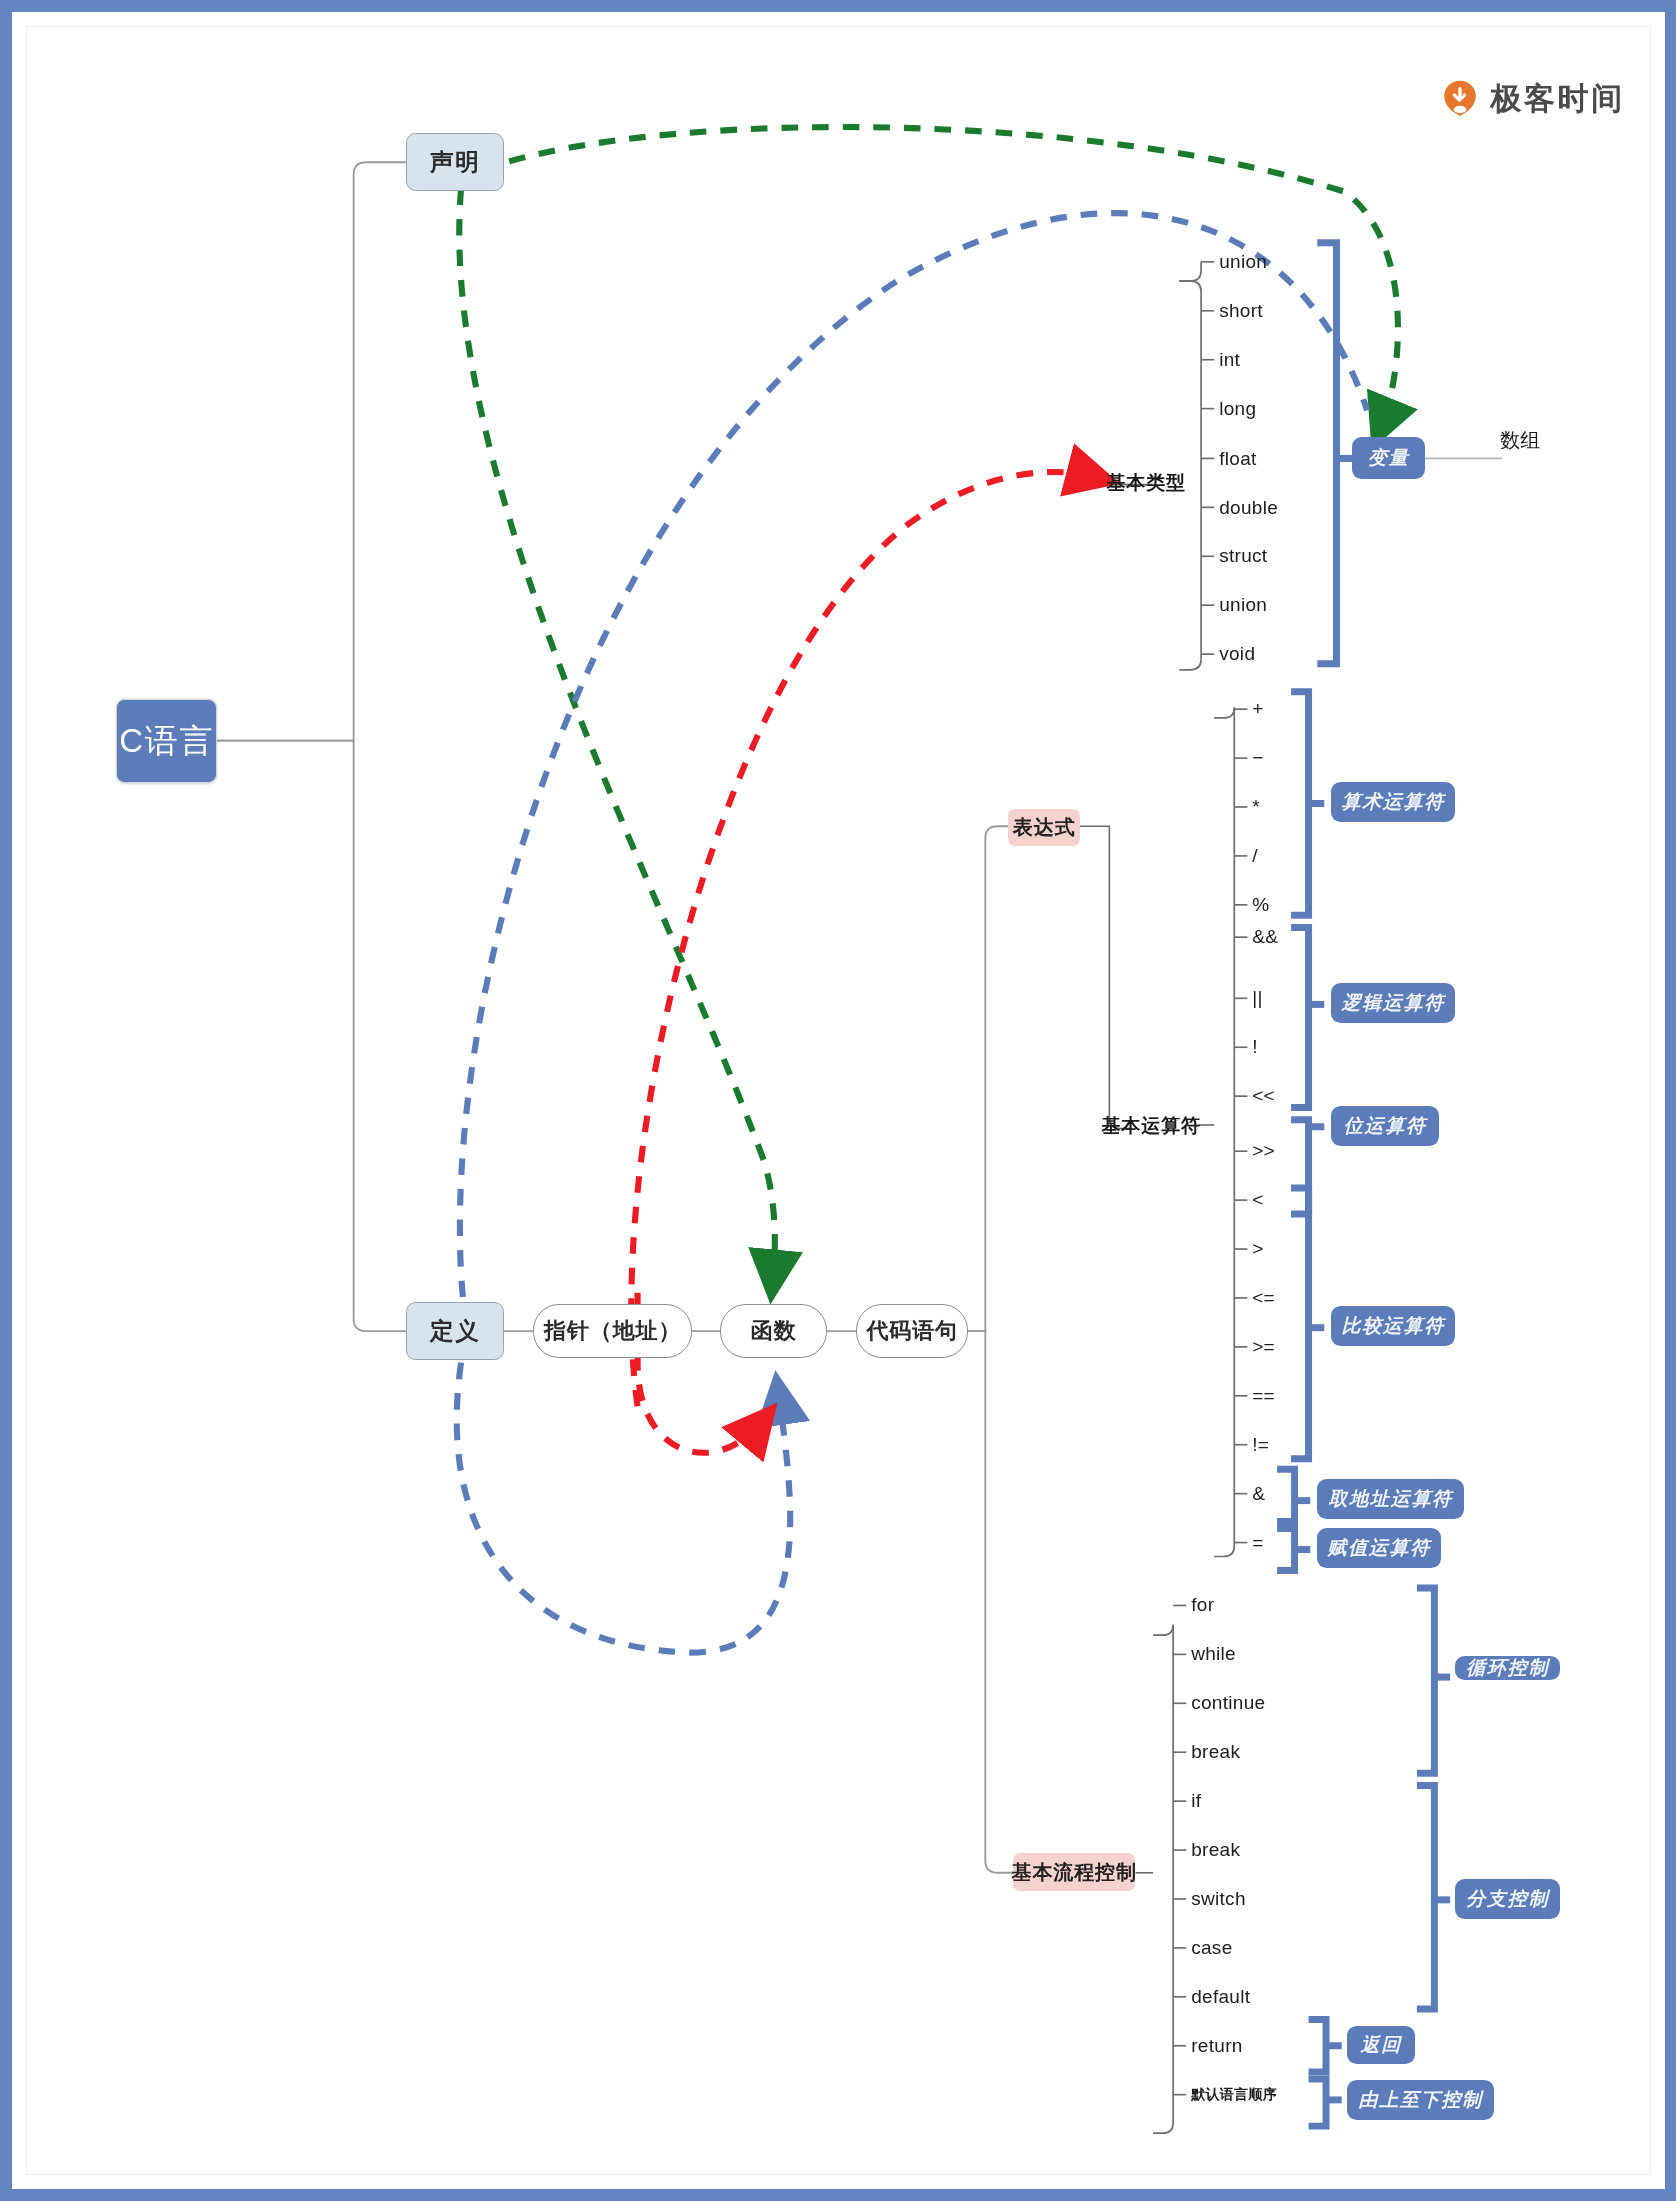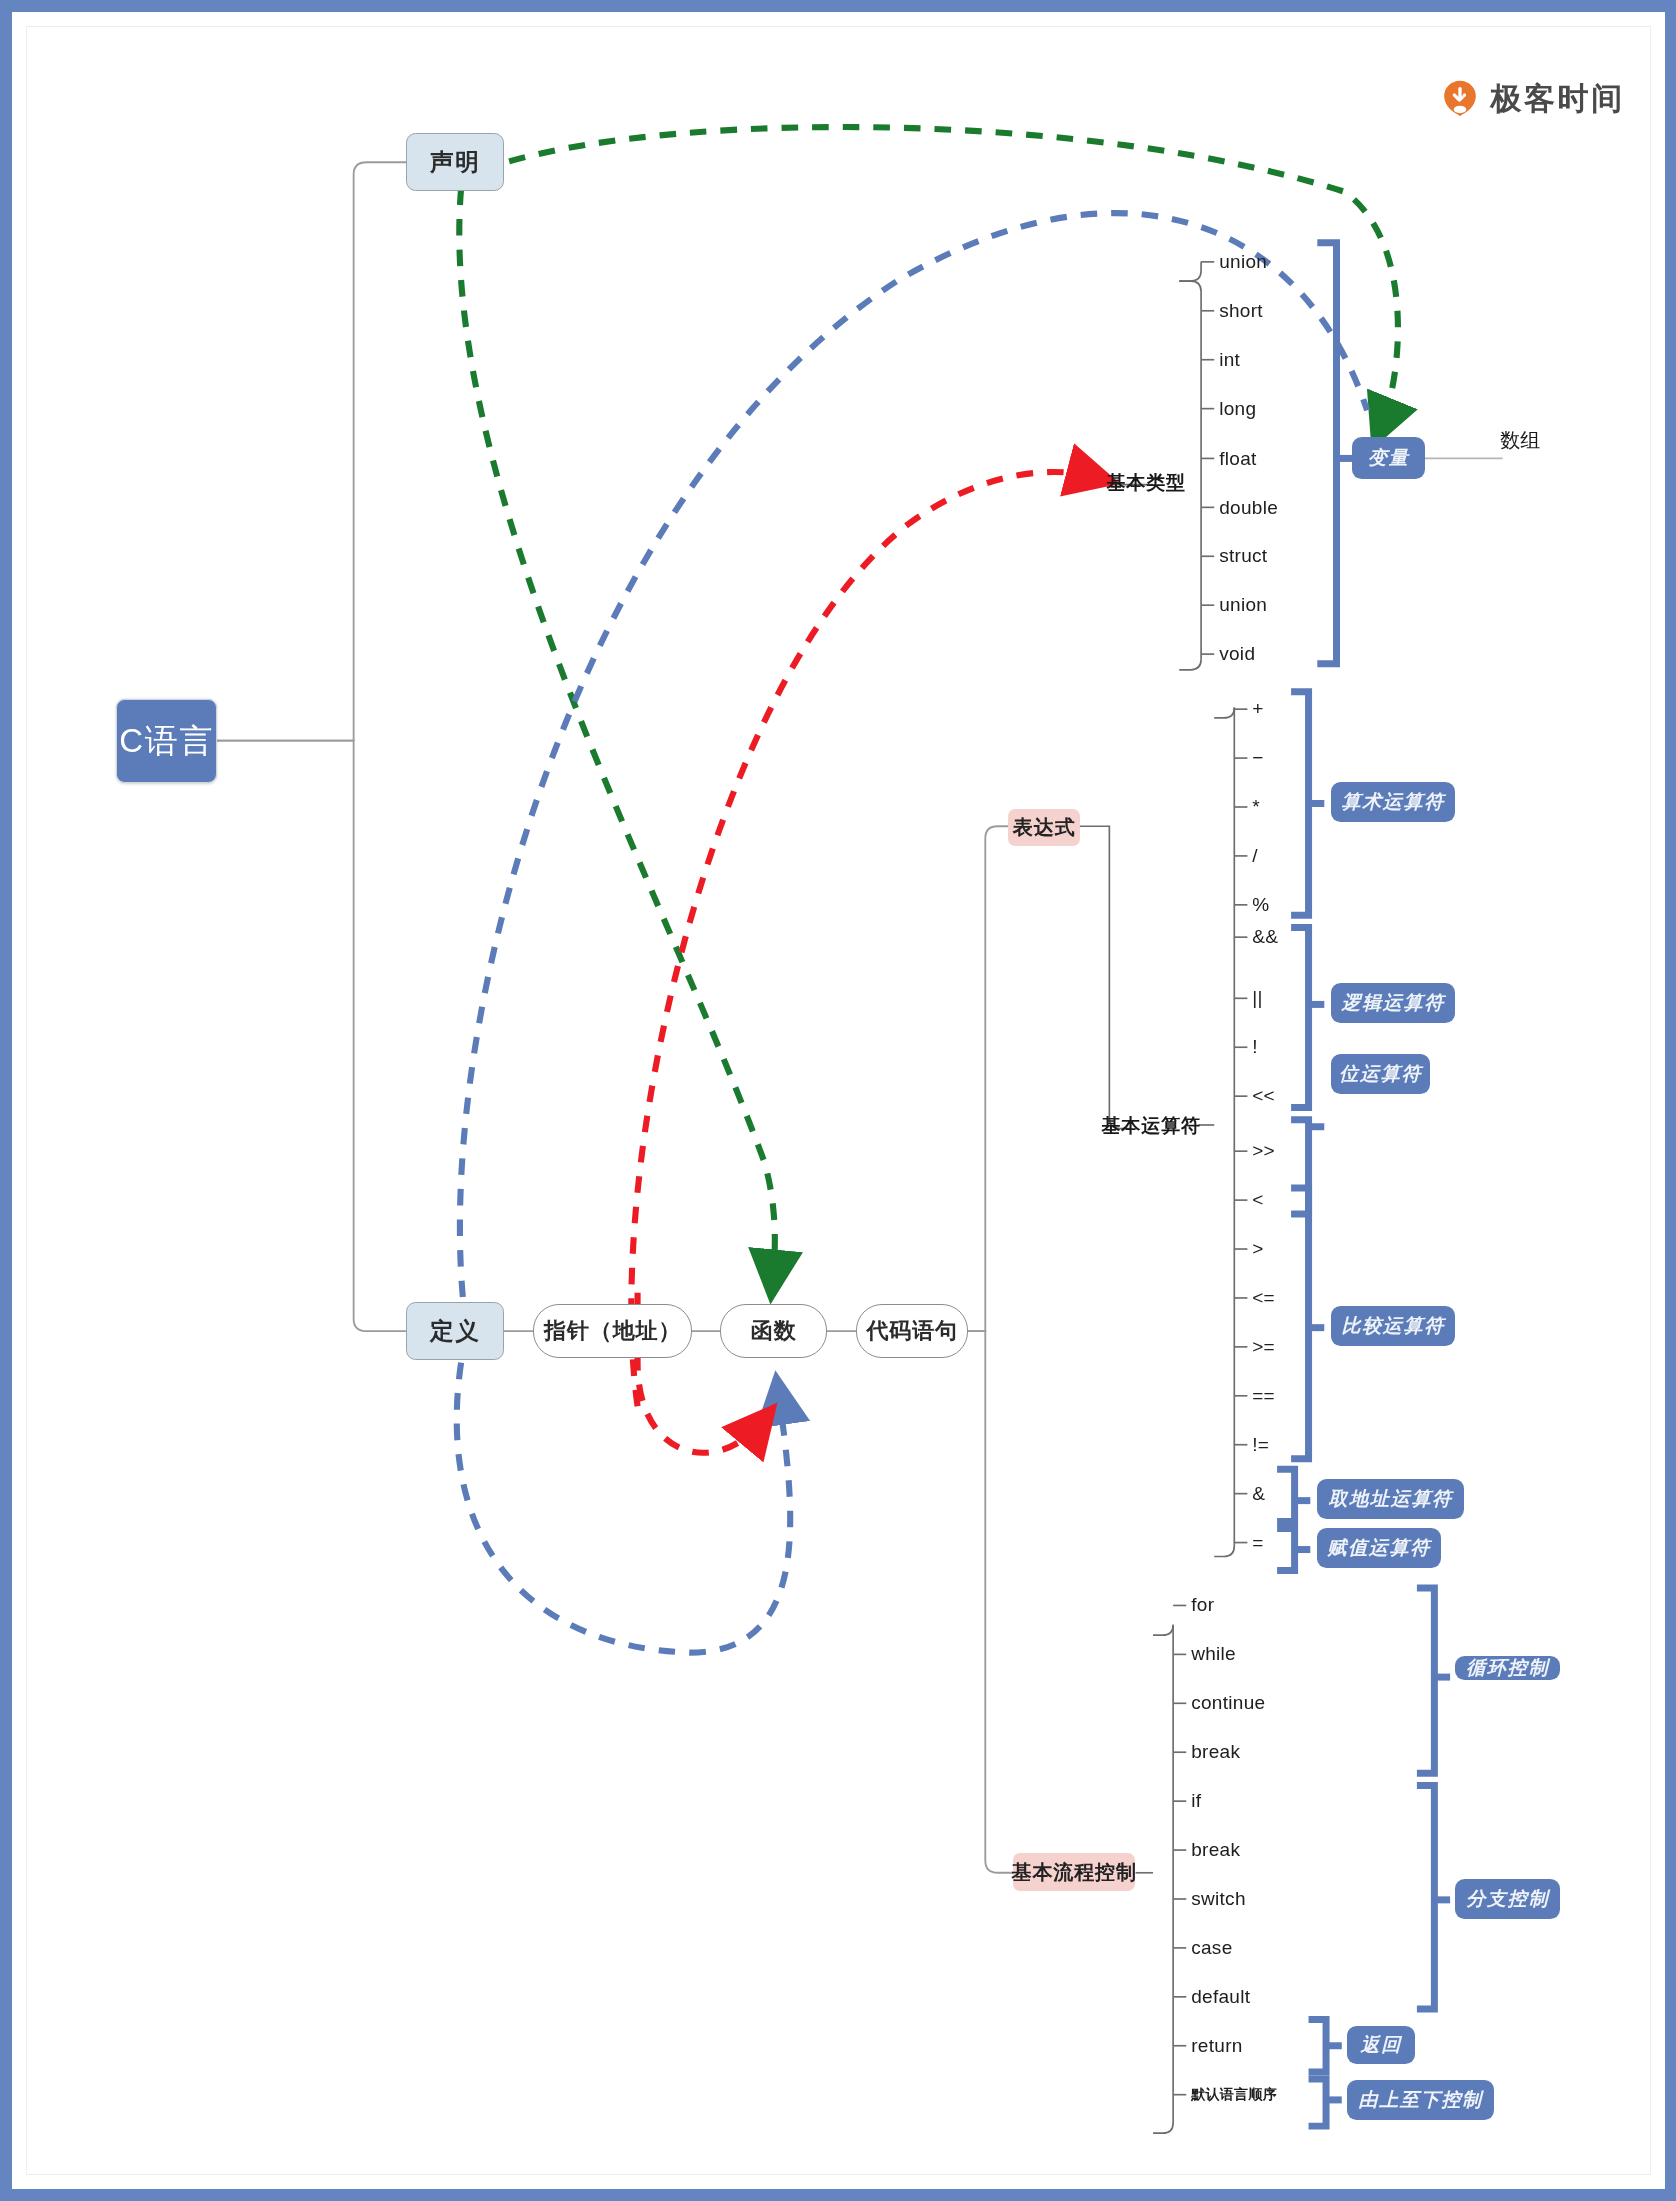--- a/index.html
+++ b/index.html
@@ -408,21 +408,21 @@
     <div class="node leaf-node" style="left:1226px;top:1501px;width:96px;height:31px;">
         <span>=</span>
       </div>
 
     <div class="node badge-node" style="left:1305px;top:756px;width:124px;height:40px;">
         <span>算术运算符</span>
       </div>
     <div class="node badge-node" style="left:1305px;top:957px;width:124px;height:40px;">
         <span>逻辑运算符</span>
       </div>
-    <div class="node badge-node" style="left:1305px;top:1028px;width:99px;height:40px;justify-content:center;">
+    <div class="node badge-node" style="left:1305px;top:1080px;width:108px;height:40px;justify-content:center;">
         <span>位运算符</span>
       </div>
     <div class="node badge-node" style="left:1305px;top:1280px;width:124px;height:40px;">
         <span>比较运算符</span>
       </div>
     <div class="node badge-node" style="left:1291px;top:1453px;width:147px;height:40px;">
         <span>取地址运算符</span>
       </div>
     <div class="node badge-node" style="left:1291px;top:1502px;width:124px;height:40px;">
         <span>赋值运算符</span>

